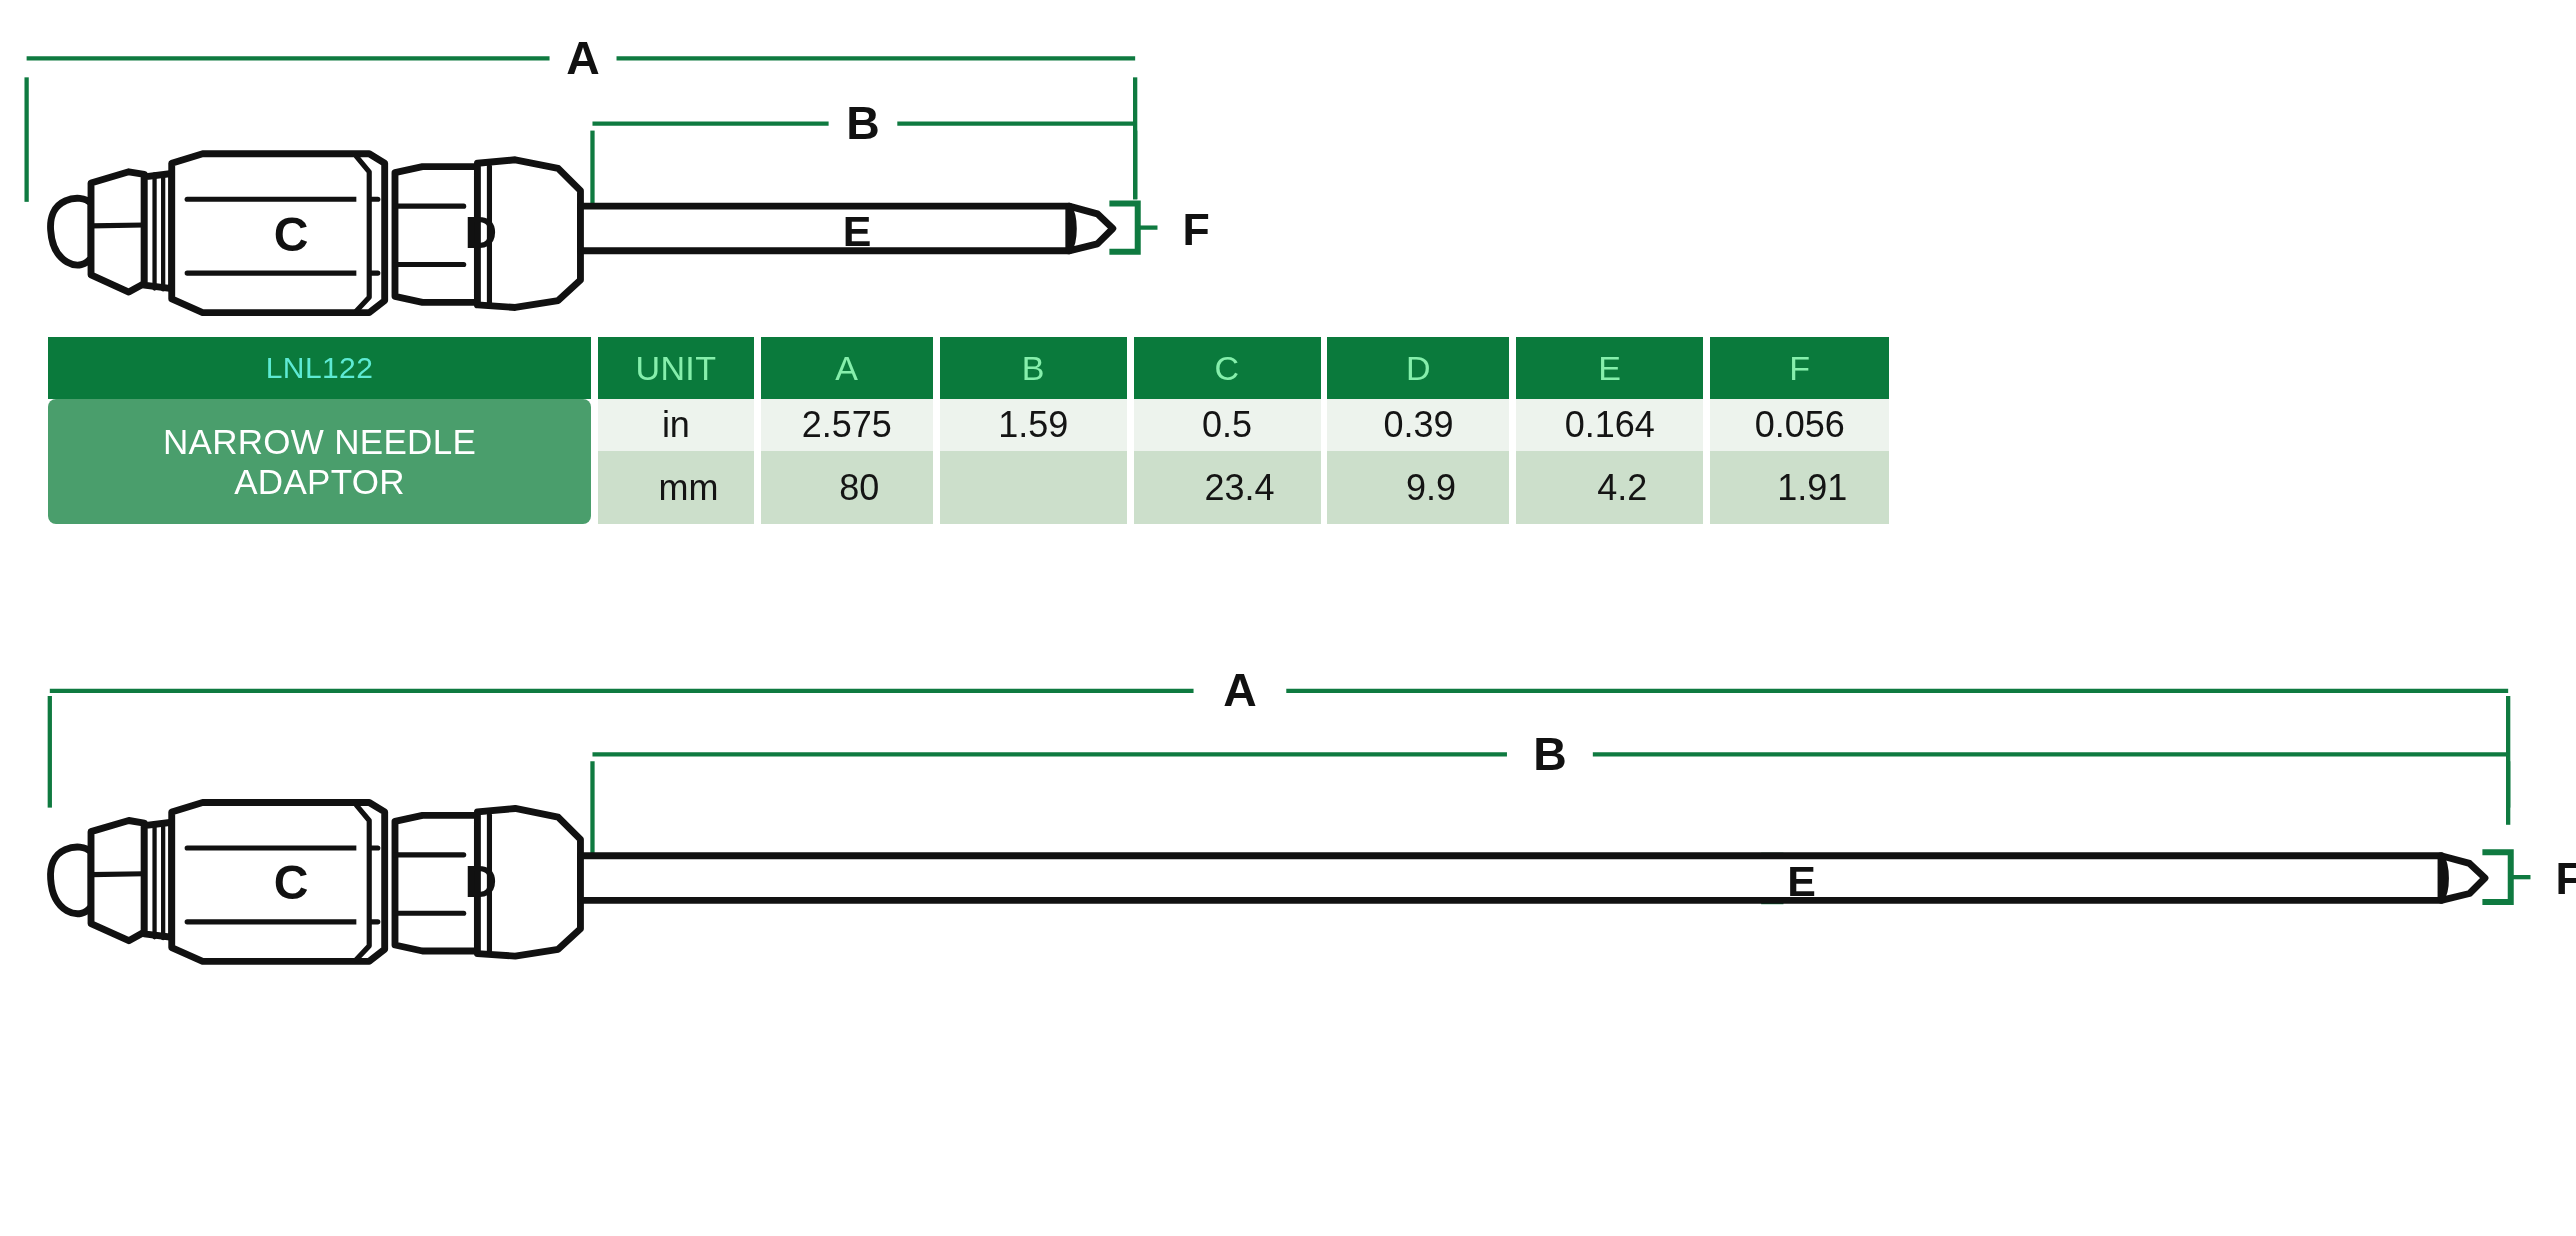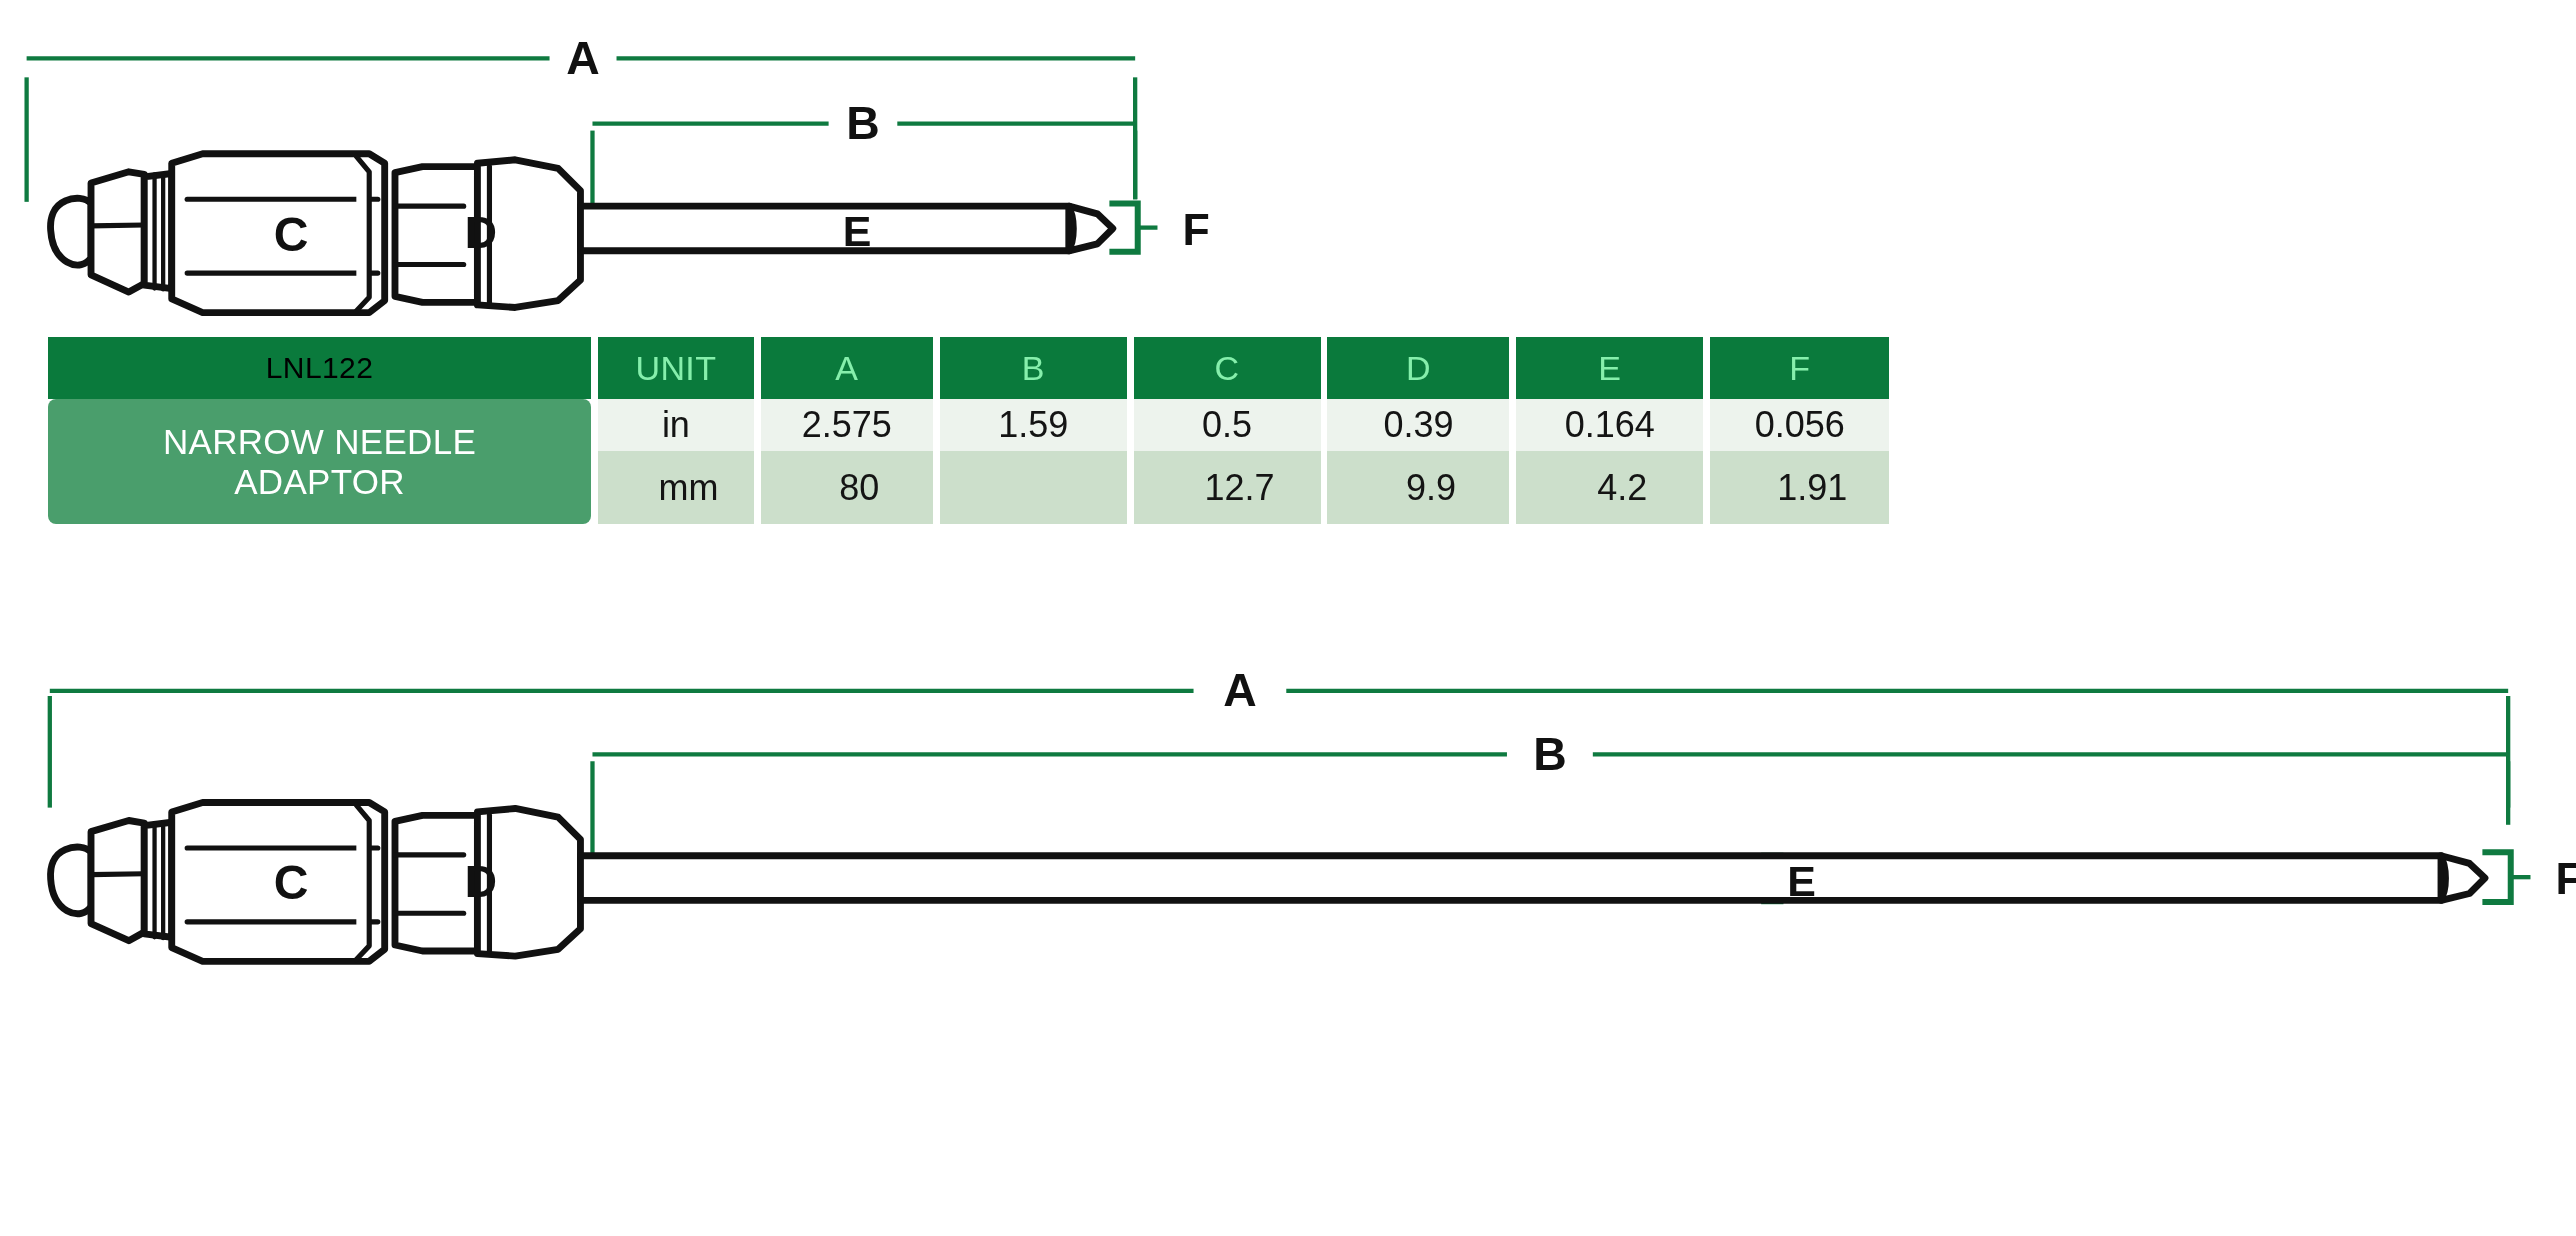--- a/index.html
+++ b/index.html
@@ -43,21 +43,21 @@
     margin: 0;
     border: 0;
     text-align: center;
     vertical-align: middle;
     font-weight: normal;
   }
   .cell-gap { width: 6.9px; background: #ffffff; padding: 0; }
 
   .partnum-cell {
     background: #0A7A3C;
-    color: #000000;
+    color: #5eead4;
     font-size: 30px;
     font-weight: bold;
     letter-spacing: 0.4px;
     height: 62px;
     text-align: center;
   }
   .prodname-cell {
     background: #4A9E6C;
     color: #ffffff;
     font-size: 35px;
@@ -230,21 +230,21 @@
           <td class="val">0.056</td>
         </tr>
         <tr class="row-mm">
           <td class="cell-gap"></td>
           <td class="val">mm</td>
           <td class="cell-gap"></td>
           <td class="val">80</td>
           <td class="cell-gap"></td>
           <td class="val"></td>
           <td class="cell-gap"></td>
-          <td class="val">12.7</td>
+          <td class="val">23.4</td>
           <td class="cell-gap"></td>
           <td class="val">9.9</td>
           <td class="cell-gap"></td>
           <td class="val">4.2</td>
           <td class="cell-gap"></td>
           <td class="val">1.91</td>
         </tr>
       </tbody>
     </table>
   </div>

